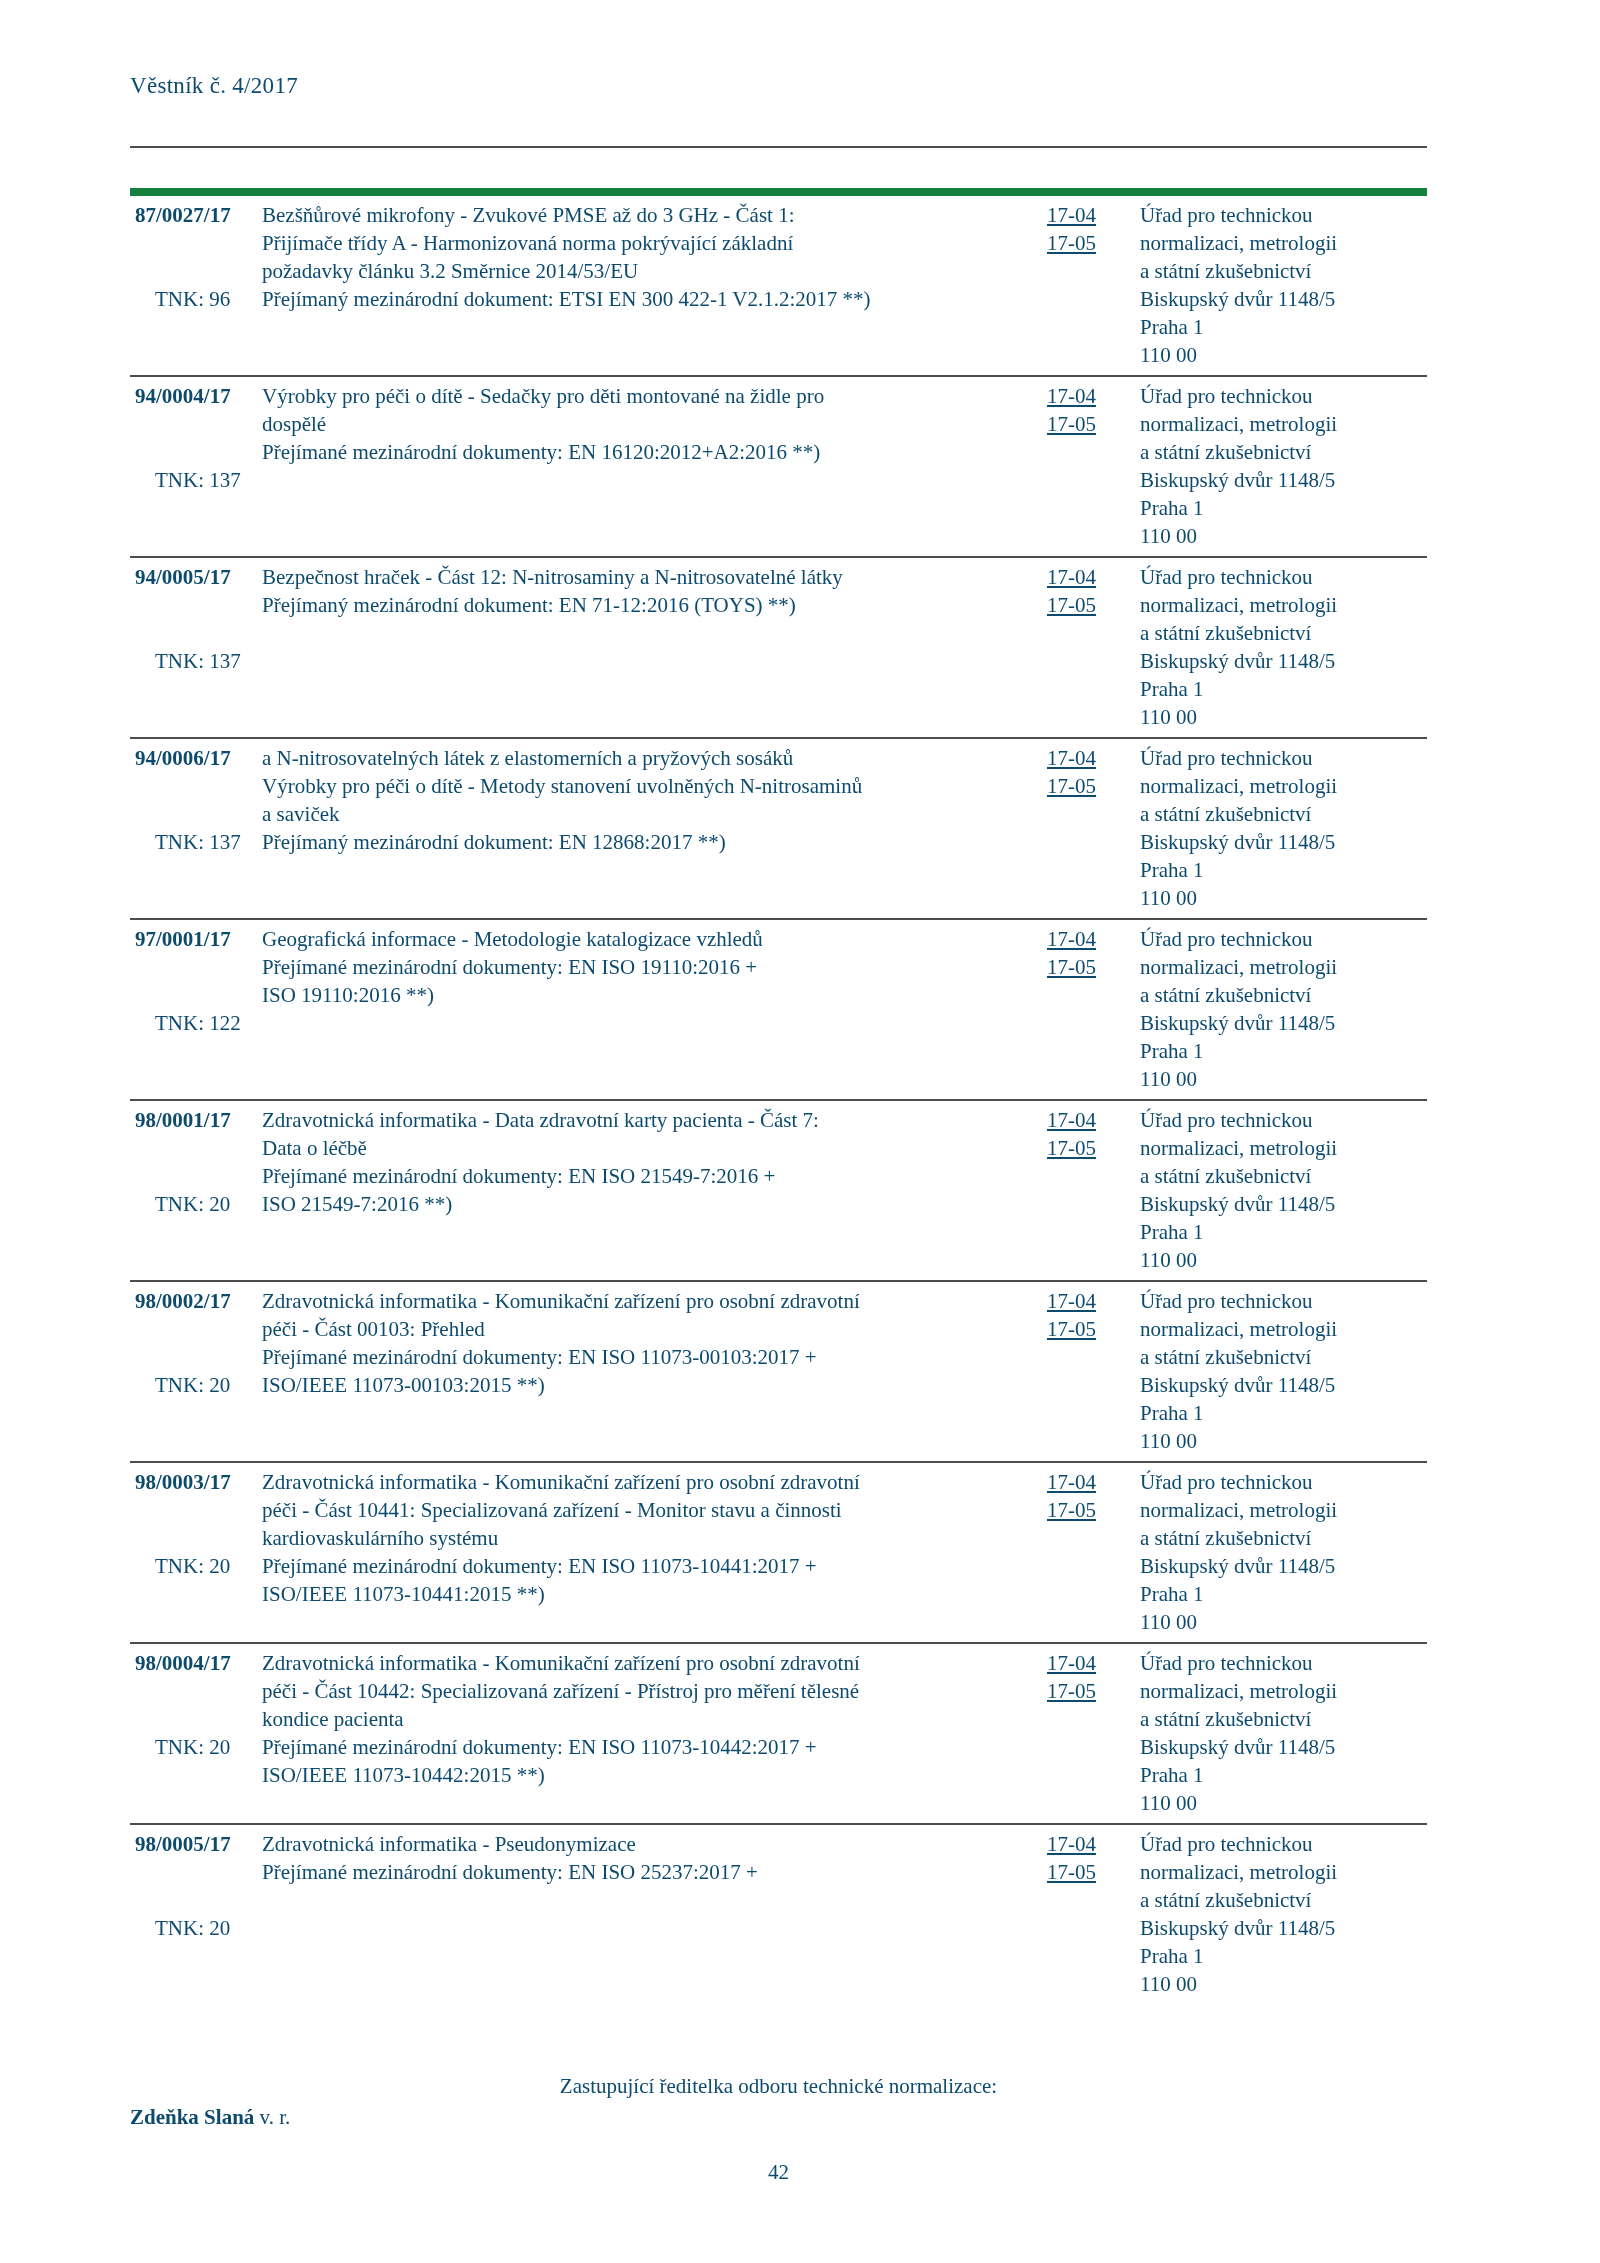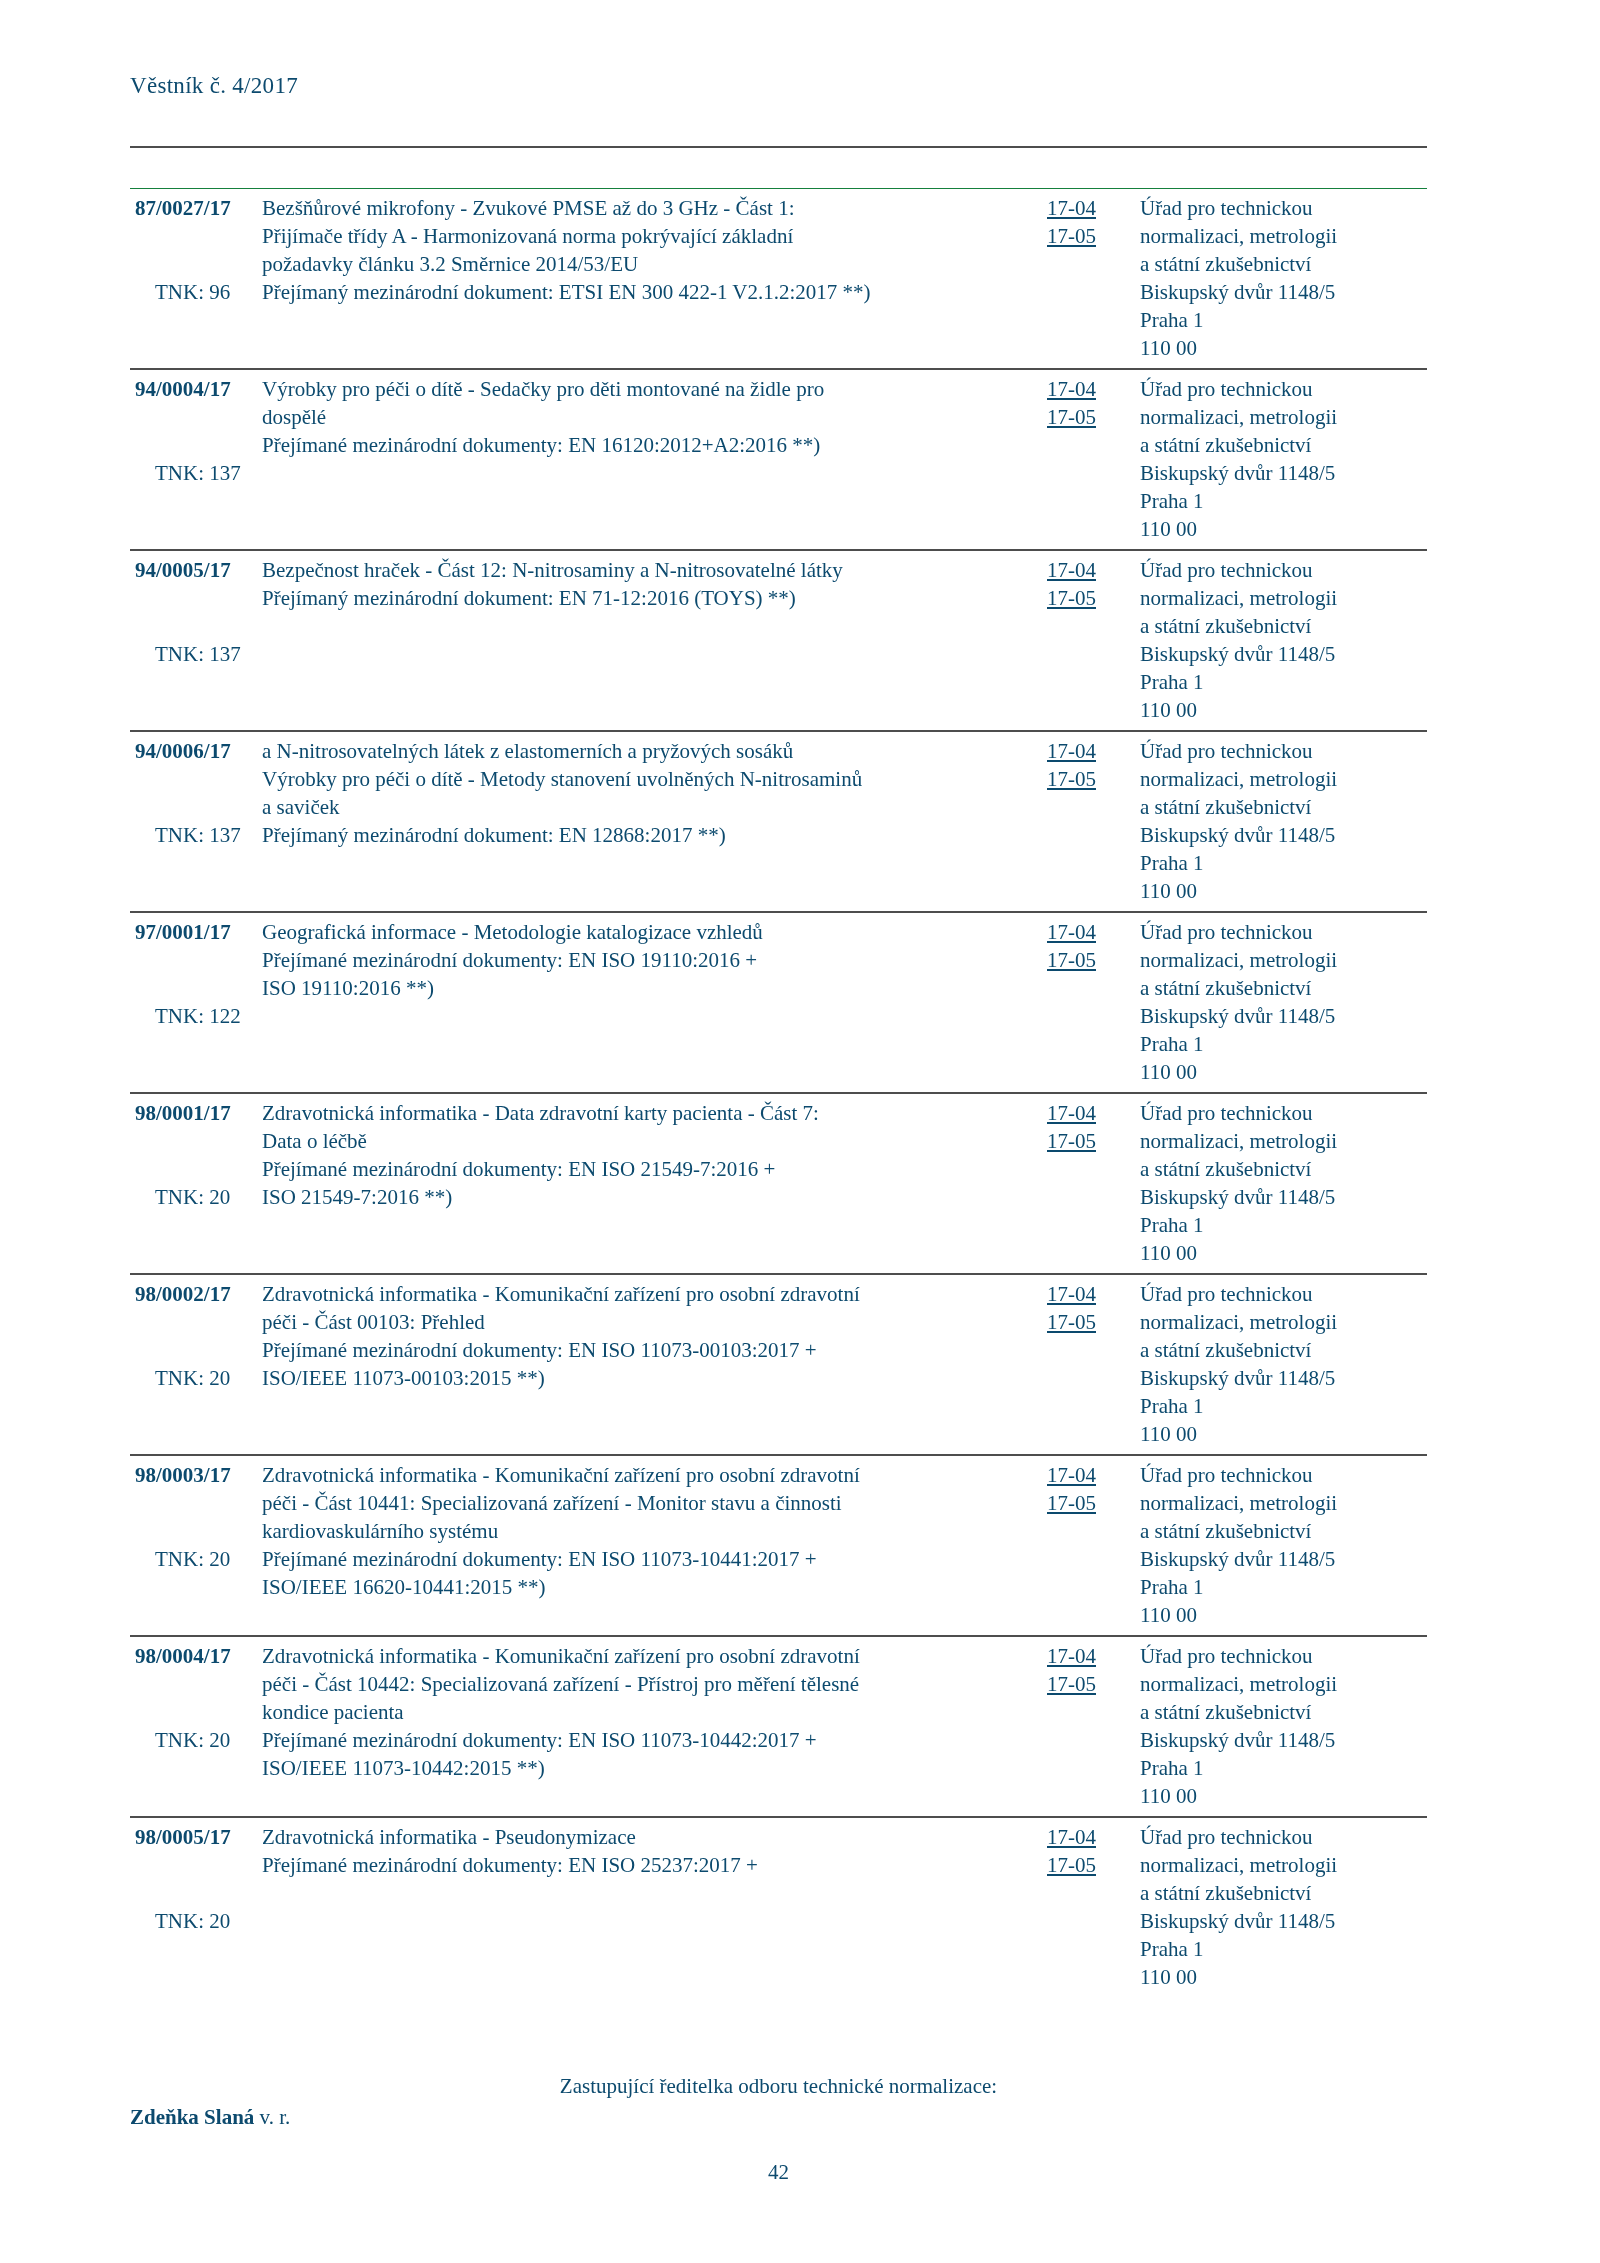--- a/index.html
+++ b/index.html
@@ -28,21 +28,21 @@
     top: 146px;
     width: 1297px;
     height: 2px;
     background: #4d4d4d;
   }
   .table {
     position: absolute;
     left: 130px;
     top: 188px;
     width: 1297px;
-    border-top: 1px solid #15803d;
+    border-top: 8px solid #15803d;
   }
   .row {
     display: grid;
     grid-template-columns: 100px 815px 95px 1fr;
     padding: 5px 0 6px 0;
   }
   .row + .row { border-top: 2px solid #4d4d4d; }
   .col-id { padding-left: 5px; }
   .entry-id { font-weight: bold; white-space: nowrap; }
   .entry-tnk { margin-top: 56px; padding-left: 20px; white-space: nowrap; }
@@ -257,21 +257,21 @@
   <div class="row">
     <div class="col-id">
       <div class="entry-id">98/0003/17</div>
       <div class="entry-tnk">TNK: 20</div>
     </div>
     <div class="col-desc">
           <div class="line">Zdravotnická informatika - Komunikační zařízení pro osobní zdravotní</div>
           <div class="line">péči - Část 10441: Specializovaná zařízení - Monitor stavu a činnosti</div>
           <div class="line">kardiovaskulárního systému</div>
           <div class="line">Přejímané mezinárodní dokumenty: EN ISO 11073-10441:2017 +</div>
-          <div class="line">ISO/IEEE 16620-10441:2015 **)</div>
+          <div class="line">ISO/IEEE 11073-10441:2015 **)</div>
         </div>
     <div class="col-dates">
           <div class="line">17-04</div>
           <div class="line">17-05</div>
         </div>
     <div class="col-addr">
           <div class="line">Úřad pro technickou</div>
           <div class="line">normalizaci, metrologii</div>
           <div class="line">a státní zkušebnictví</div>
           <div class="line">Biskupský dvůr 1148/5</div>

